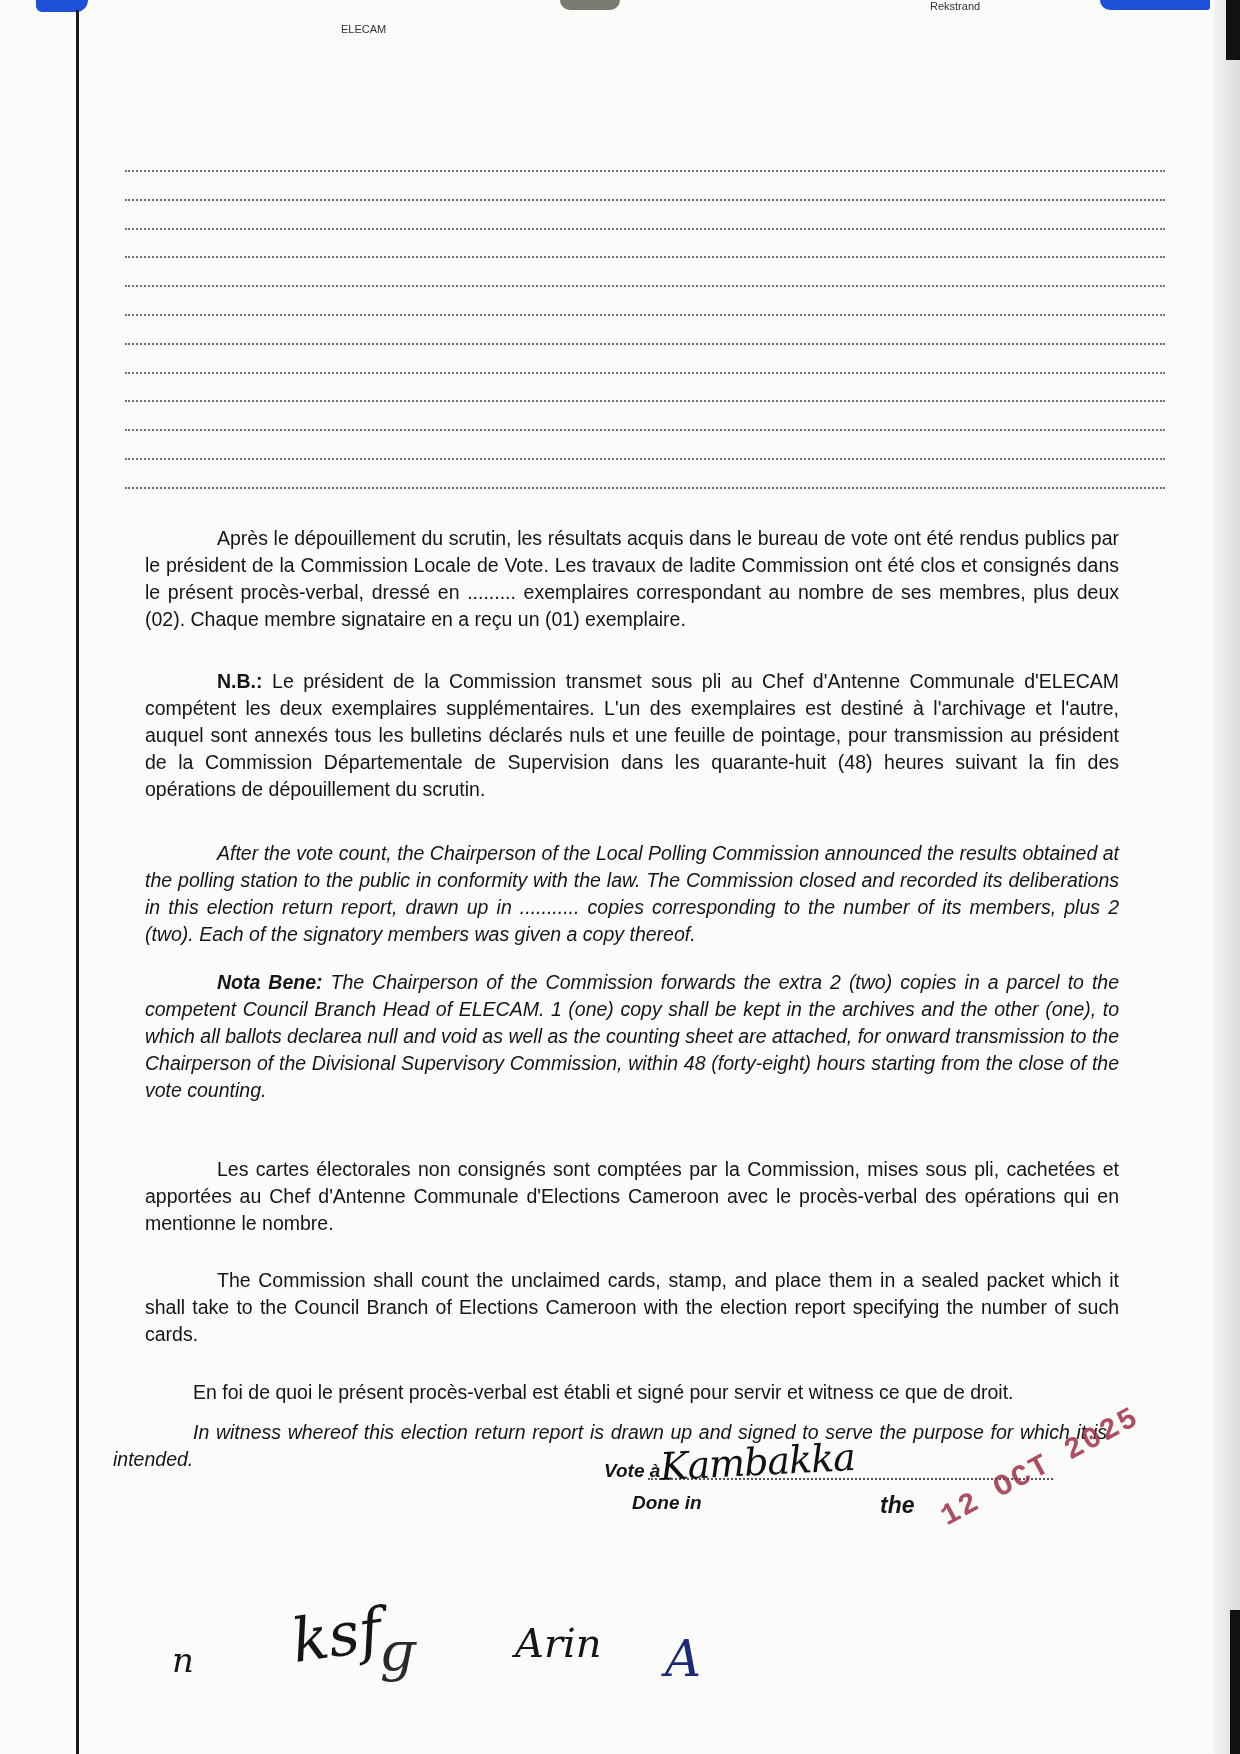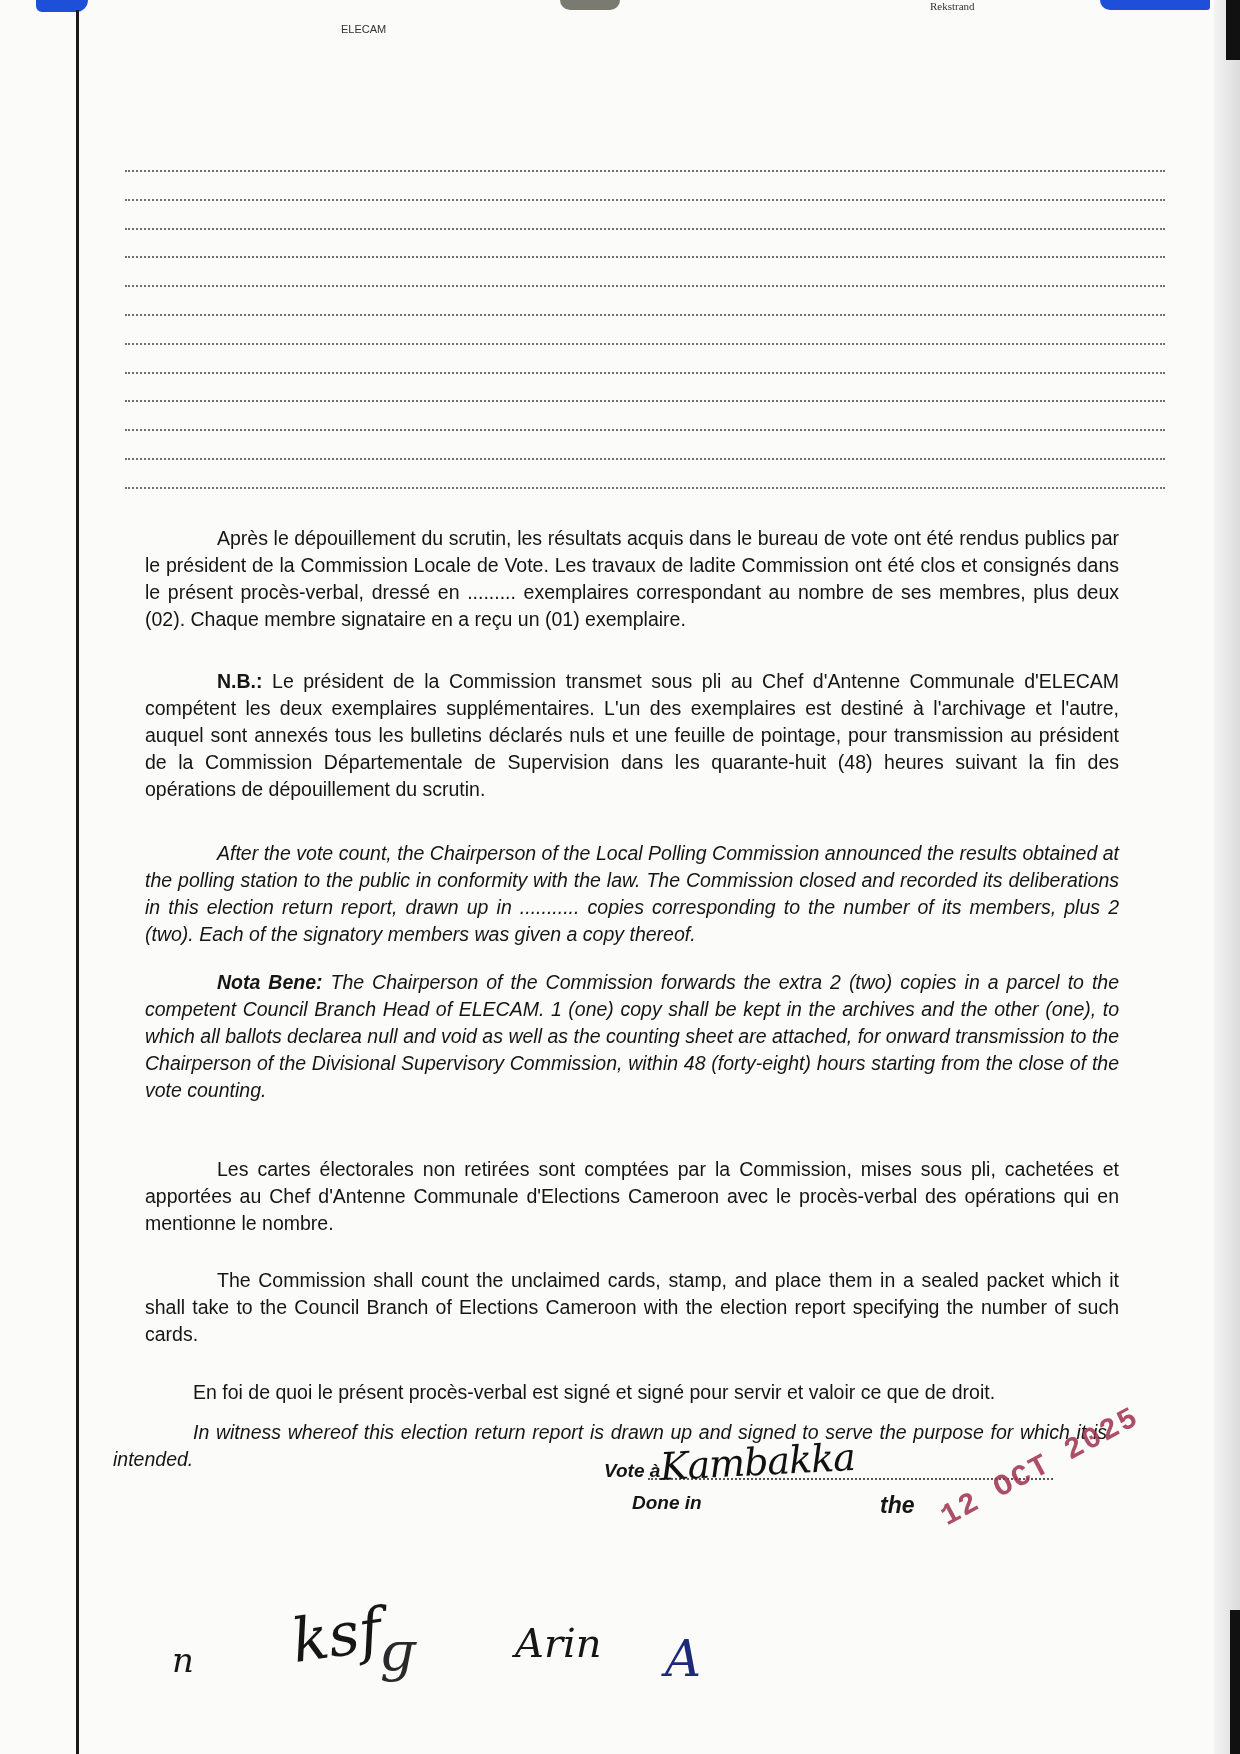--- a/index.html
+++ b/index.html
@@ -9,21 +9,21 @@
     font-family: "Liberation Sans", sans-serif;
     color: #151515;
   }
   .edge-left { position: absolute; left: 76px; top: 10px; width: 3px; height: 1744px; background: #1a1a1a; }
   .edge-right { position: absolute; left: 1214px; top: 0; width: 26px; height: 1754px; background: linear-gradient(90deg,#f3f3f3,#dcdcdc); }
   .edge-right-dark { position: absolute; left: 1226px; top: 0; width: 14px; height: 60px; background: #111; }
   .edge-right-dark2 { position: absolute; left: 1230px; top: 1610px; width: 10px; height: 144px; background: #111; }
   .blue-tl { position: absolute; left: 36px; top: 0; width: 52px; height: 12px; background: #1d4fd8; border-radius: 0 0 20px 10px; }
   .blue-tr { position: absolute; left: 1100px; top: 0; width: 110px; height: 10px; background: #1d4fd8; border-radius: 0 0 6px 20px; }
   .top-strip { position: absolute; top: 0; left: 341px; font-size: 11px; color: #333; margin-top: 23px; }
-  .top-strip2 { position: absolute; top: 0; left: 930px; font-size: 11px; color: #333; font-family: Liberation Serif, serif; }
+  .top-strip2 { position: absolute; top: 0; left: 930px; font-size: 11px; color: #333; }
   .top-blob { position: absolute; top: 0; left: 560px; width: 60px; height: 10px; background: #7a7a70; border-radius: 0 0 10px 10px; }
 
   .dotlines { position: absolute; left: 125px; top: 170px; width: 1040px; }
   .dotline { height: 0; border-bottom: 2px dotted #6f6f6f; margin-bottom: 26.8px; }
 
   .para { position: absolute; left: 132px; width: 1000px; font-size: 19.5px; line-height: 27px; text-align: justify; }
   .para p { margin: 13px; text-indent: 72px; }
   .it { font-style: italic; }
   .bold { font-weight: bold; }
 
@@ -74,29 +74,29 @@
 
 <div class="para it" style="top:827px;">
   <p>After the vote count, the Chairperson of the Local Polling Commission announced the results obtained at the polling station to the public in conformity with the law. The Commission closed and recorded its deliberations in this election return report, drawn up in ........... copies corresponding to the number of its members, plus 2 (two). Each of the signatory members was given a copy thereof.</p>
 </div>
 
 <div class="para it" style="top:956px;">
   <p><span class="bold">Nota Bene:</span><span> The Chairperson of the Commission forwards the extra 2 (two) copies in a parcel to the competent Council Branch Head of ELECAM. 1 (one) copy shall be kept in the archives and the other (one), to which all ballots declarea null and void as well as the counting sheet are attached, for onward transmission to the Chairperson of the Divisional Supervisory Commission, within 48 (forty-eight) hours starting from the close of the vote counting.</span></p>
 </div>
 
 <div class="para" style="top:1143px;">
-  <p>Les cartes électorales non retirées sont comptées par la Commission, mises sous pli, cachetées et apportées au Chef d'Antenne Communale d'Elections Cameroon avec le procès-verbal des opérations qui en mentionne le nombre.</p>
+  <p>Les cartes électorales non consignés sont comptées par la Commission, mises sous pli, cachetées et apportées au Chef d'Antenne Communale d'Elections Cameroon avec le procès-verbal des opérations qui en mentionne le nombre.</p>
 </div>
 
 <div class="para" style="top:1254px;">
   <p>The Commission shall count the unclaimed cards, stamp, and place them in a sealed packet which it shall take to the Council Branch of Elections Cameroon with the election report specifying the number of such cards.</p>
 </div>
 
 <div class="para" style="top:1366px; left:100px; width:1020px;">
-  <p style="text-indent:80px;">En foi de quoi le présent procès-verbal est signé et signé pour servir et valoir ce que de droit.</p>
+  <p style="text-indent:80px;">En foi de quoi le présent procès-verbal est établi et signé pour servir et witness ce que de droit.</p>
   <p class="it" style="text-indent:80px;">In witness whereof this election return report is drawn up and signed to serve the purpose for which it is intended.</p>
 </div>
 
 <div class="fait">Vote à</div>
 <div class="fait-dots"></div>
 <div class="place-sig">Kambakka</div>
 <div class="done">Done in</div>
 <div class="the">the</div>
 <div class="stamp-date">12 OCT 2025</div>
 

